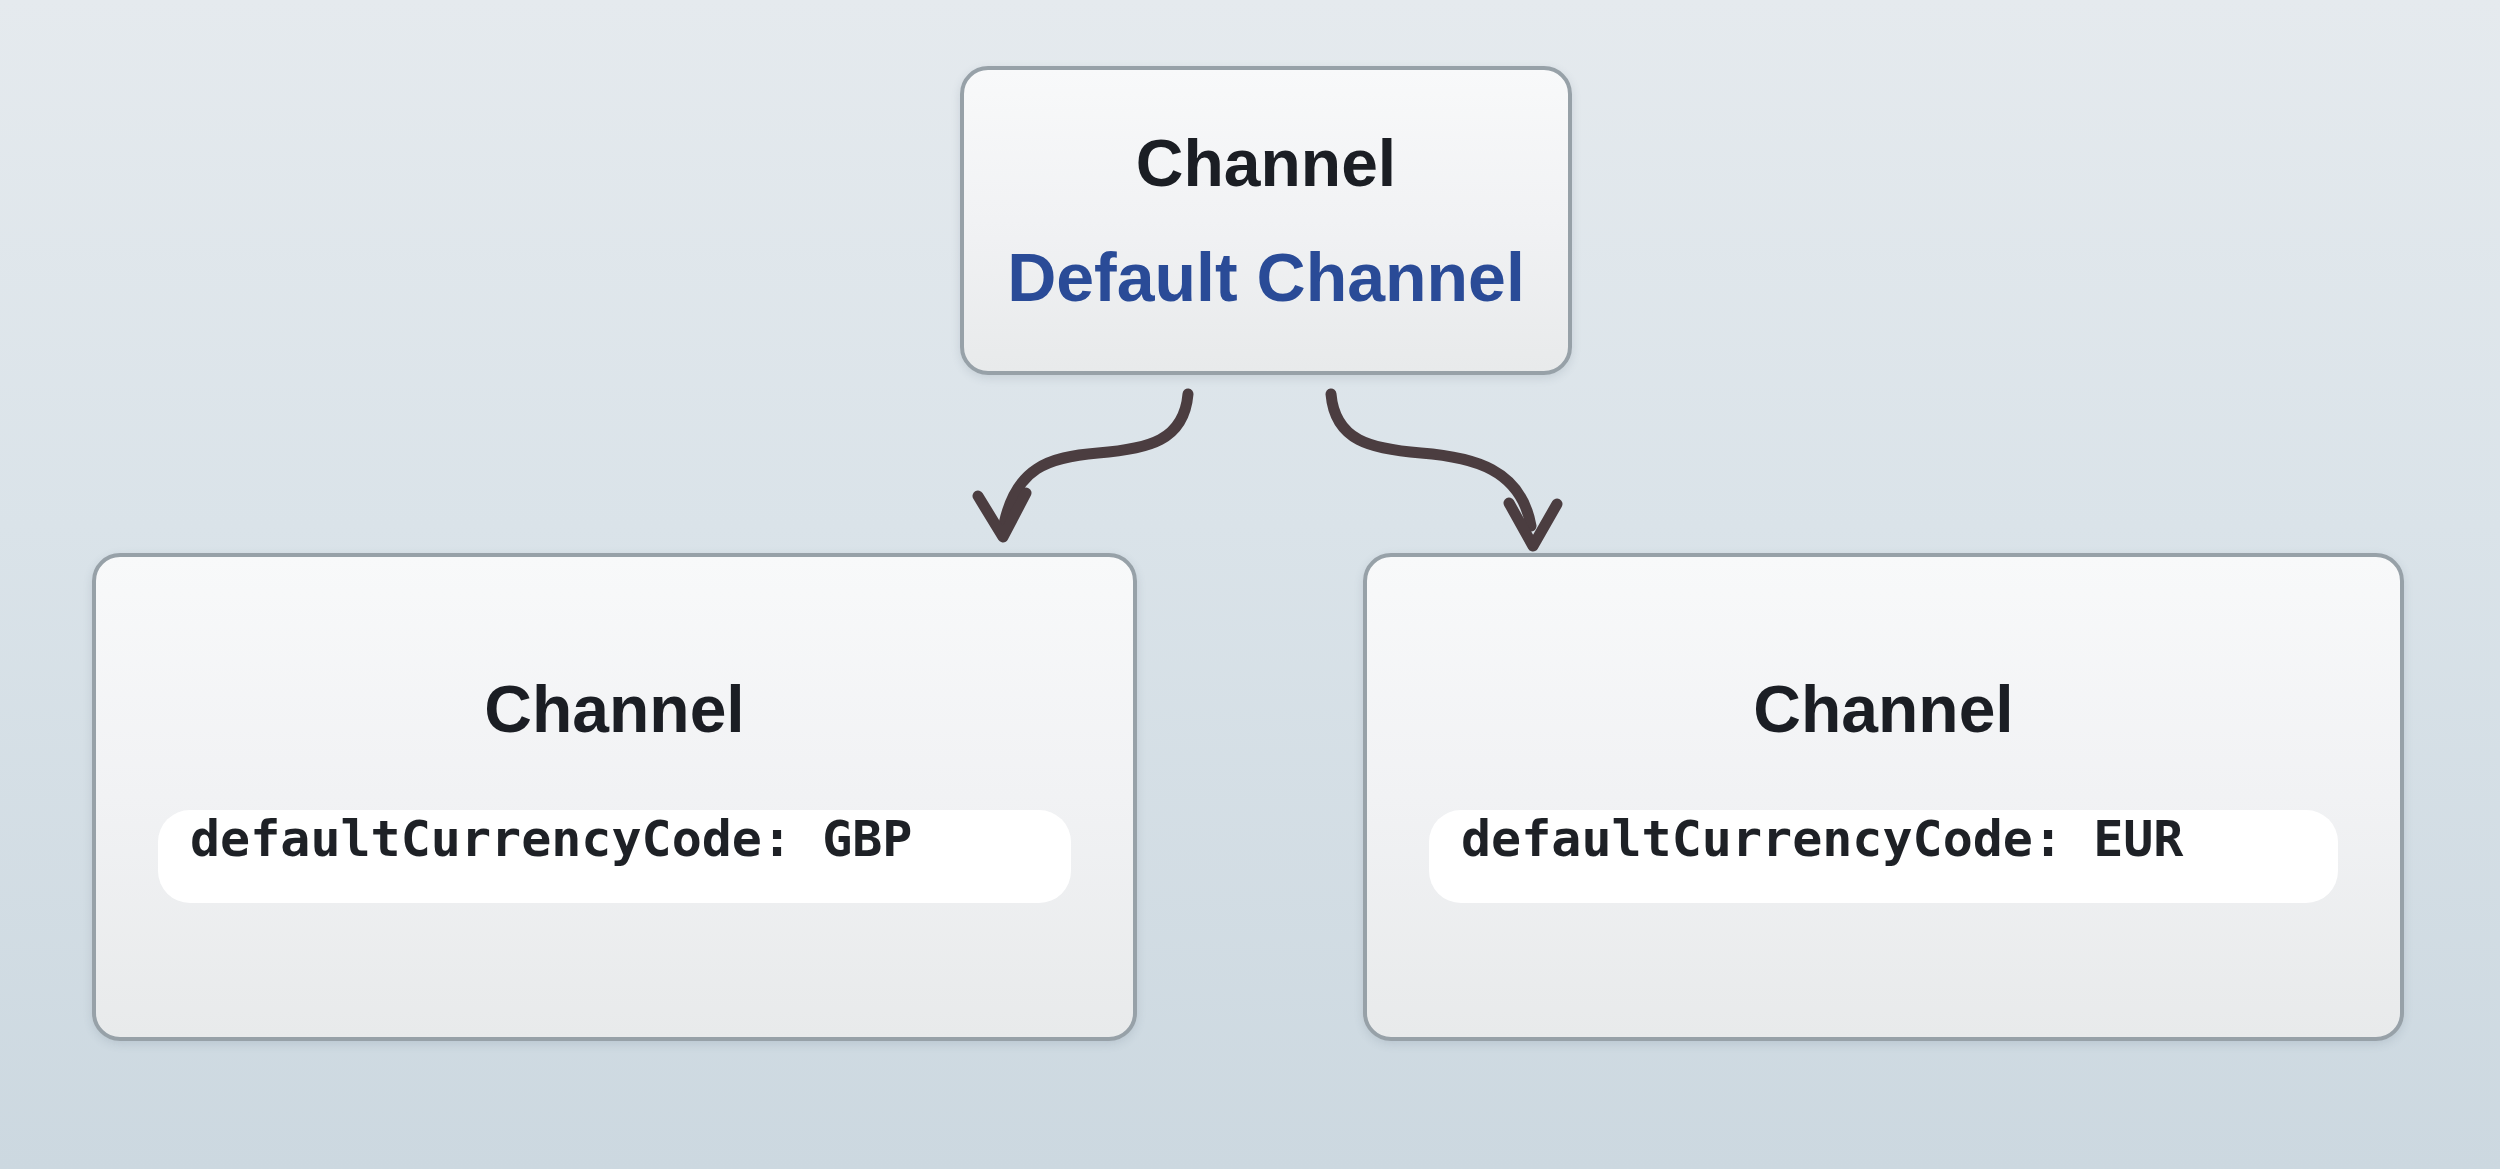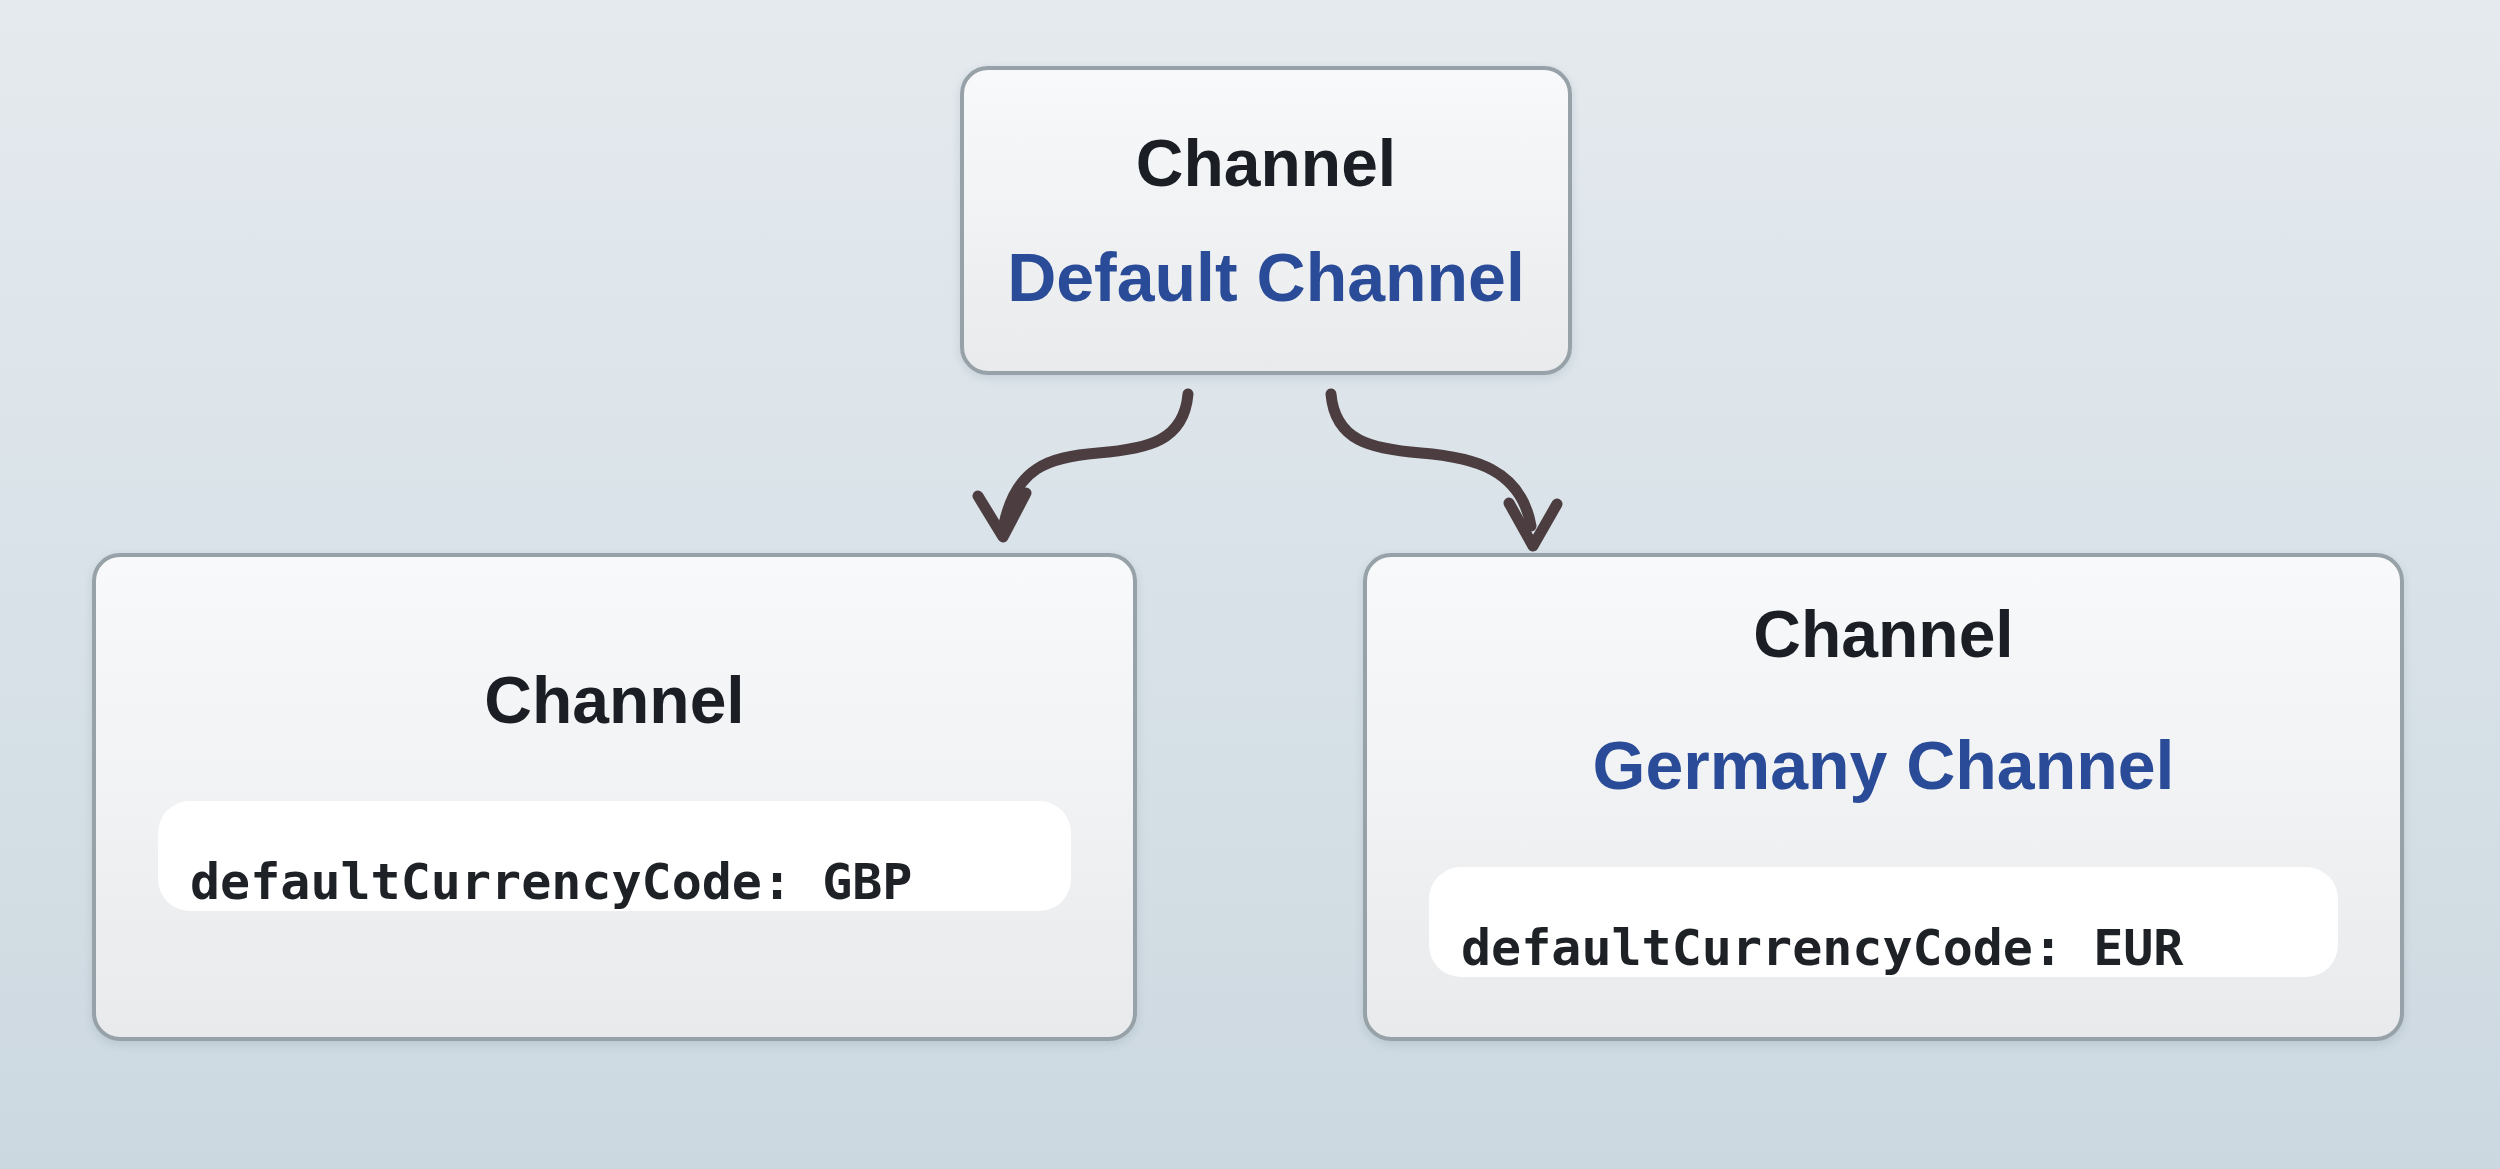--- a/index.html
+++ b/index.html
@@ -84,25 +84,25 @@
 
   .node--uk .node__name,
   .node--germany .node__name {
     margin-top: 56px;
   }
 
   .node__attribute {
     margin-top: 64px;
     box-sizing: border-box;
     width: calc(100% - 124px);
-    height: 110px;
+    height: 93px;
     border-radius: 32px;
     background: var(--attribute-bg, #ffffff);
     display: flex;
-    align-items: flex-end;
+    align-items: flex-start;
     padding-left: 32px;
   }
 
   .node__attribute-text {
     font-family: "DejaVu Sans Mono", "Liberation Mono", monospace;
     font-size: 50px;
     font-weight: 600;
     color: var(--attribute-text, #1e2126);
     white-space: pre;
   }
@@ -146,19 +146,18 @@
 
   <div class="node node--uk">
     <div class="node__type">Channel</div>
     <div class="node__attribute">
       <span class="node__attribute-text">defaultCurrencyCode: GBP</span>
     </div>
   </div>
 
   <div class="node node--germany">
     <div class="node__type">Channel</div>
-    <div class="node__name">Germany Channel</div>
     <div class="node__attribute">
       <span class="node__attribute-text">defaultCurrencyCode: EUR</span>
     </div>
   </div>
 
 </div>
 
 </body></html>

